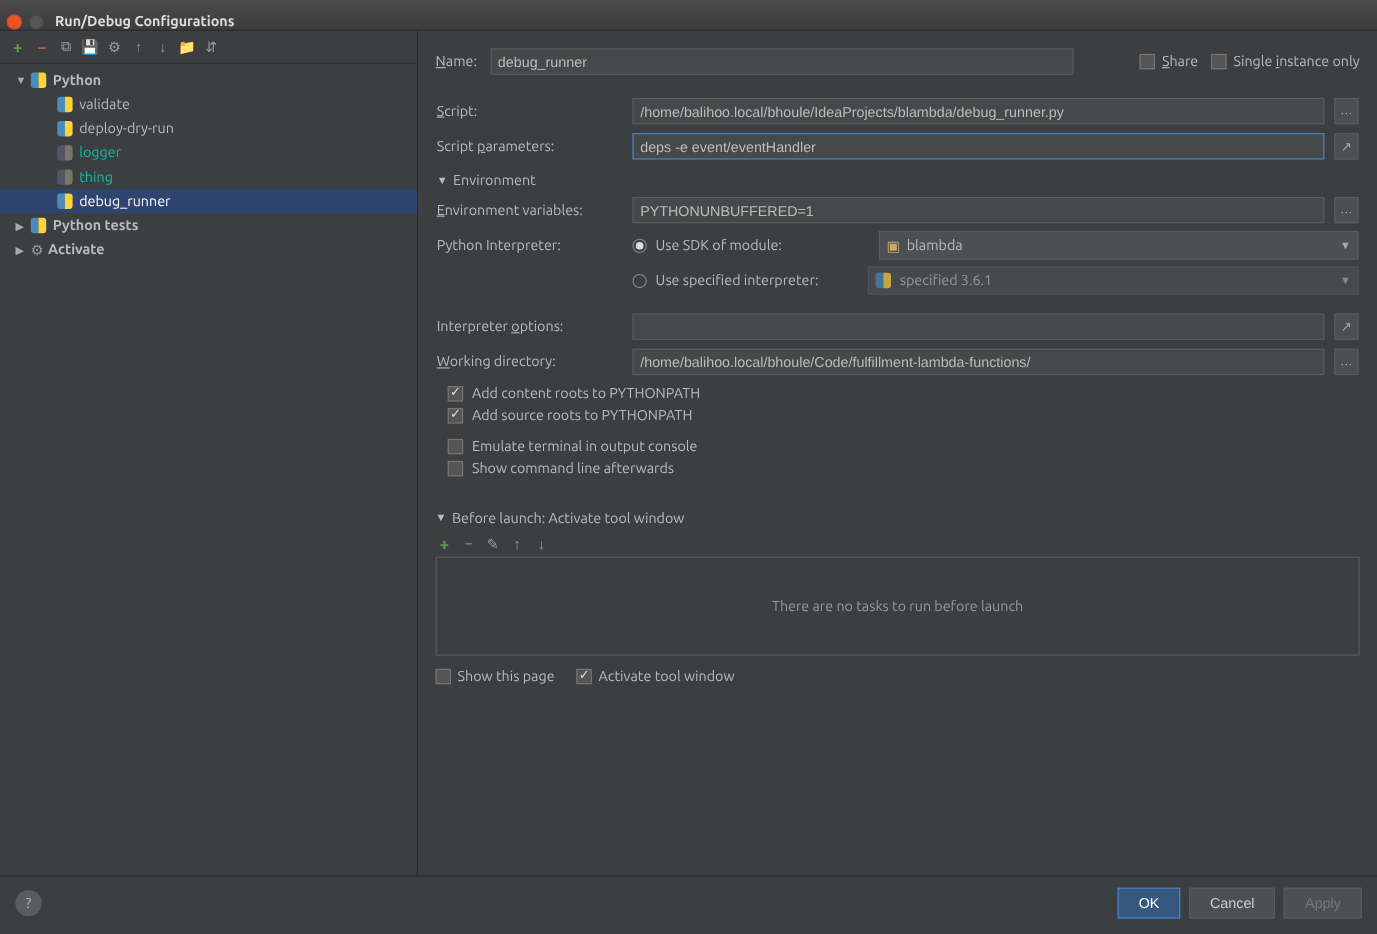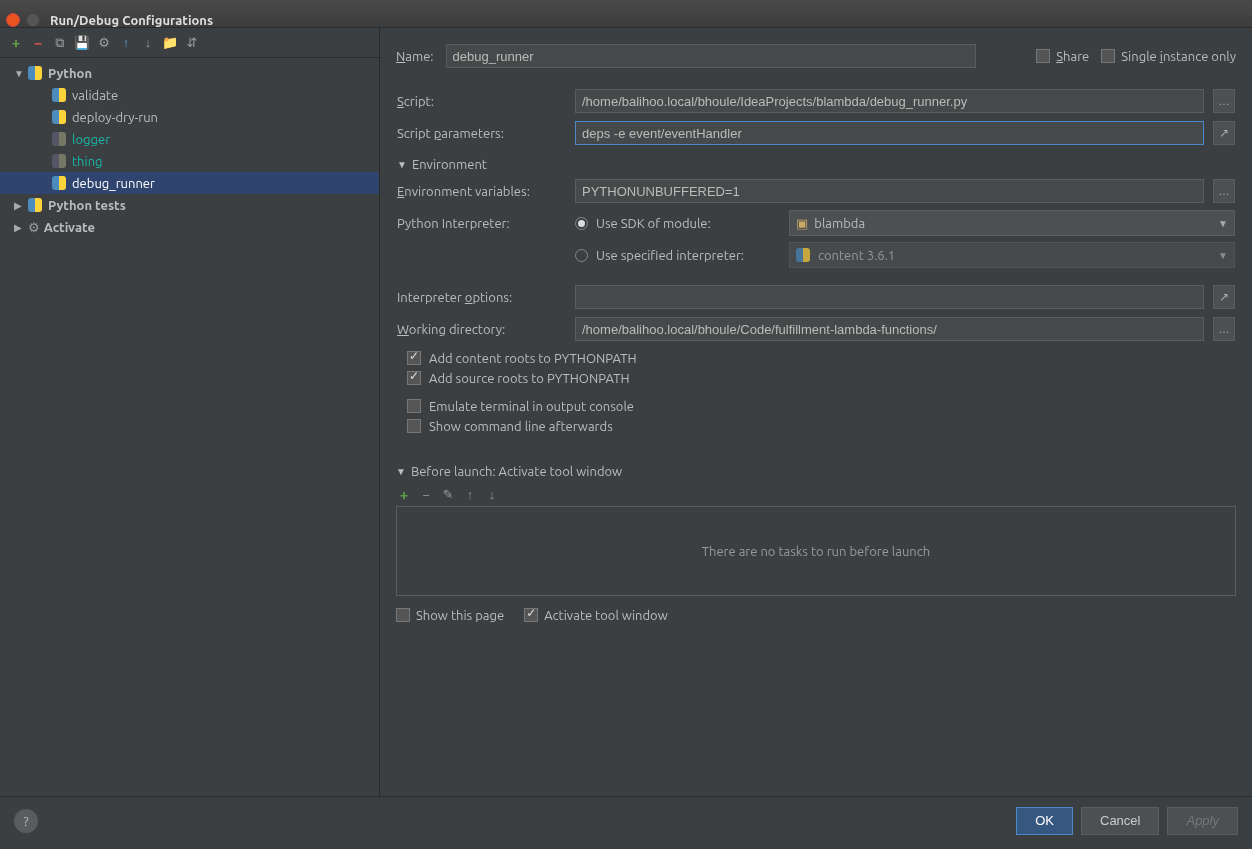--- a/index.html
+++ b/index.html
@@ -97,21 +97,21 @@
 .tasks-empty {
   border:1px solid #5a5d5e; height:90px; display:flex; align-items:center; justify-content:center; color:#999;
 }
 .bottom-opts { display:flex; gap:20px; margin-top:12px; }
 
 .footer { height:48px; border-top:1px solid #2b2b2b; display:flex; align-items:center; padding:0 14px; }
 .help-btn { width:24px; height:24px; border-radius:50%; background:#5a5d5e; color:#bbb; display:flex; align-items:center; justify-content:center; cursor:pointer; }
 .footer-btns { margin-left:auto; display:flex; gap:8px; }
 .btn { height:28px; padding:0 18px; background:#4c5052; border:1px solid #5a5d5e; color:#ccc; cursor:pointer; font-size:13px; }
 .btn.primary { background:#365880; border:1px solid #4a88c7; color:#fff; }
-.btn.dim { color:#777;font-style:italic; }
+.btn.dim { color:#777; }
 </style>
 </head>
 <body>
 
 <div class="titlebar">
   <div class="tb-close"></div>
   <div class="tb-btn"></div>
   <div class="tb-title">Run/Debug Configurations</div>
 </div>
 
@@ -207,21 +207,21 @@
       <div class="form-row">
         <div class="form-label"><span class="u">E</span>nvironment variables:</div>
         <div class="form-field">
           <input type="text" class="text-field" value="PYTHONUNBUFFERED=1" style="">
           <div class="browse-btn">…</div>
         </div>
       </div>
 
       <div class="form-row">
         <div class="form-label">Python Interpreter:</div>
-        <div class="form-field" style="gap:14px">
+        <div class="form-field" style="gap:24px">
           <label class="radio" style="width:200px">
             <input type="radio" name="interp" checked="" style="">
             <span>Us<span class="u">e</span> SDK of module:</span>
           </label>
           <div class="dropdown">
             <span class="folder-i">▣</span>
             <span>blambda</span>
             <span class="dd-arrow">▼</span>
           </div>
         </div>
@@ -229,21 +229,21 @@
 
       <div class="form-row">
         <div class="form-label"></div>
         <div class="form-field" style="gap:14px">
           <label class="radio" style="width:200px">
             <input type="radio" name="interp" style="">
             <span><span class="u">U</span>se specified interpreter:</span>
           </label>
           <div class="dropdown disabled">
             <span class="py-icon"></span>
-            <span>content 3.6.1</span>
+            <span>specified 3.6.1</span>
             <span class="dd-arrow">▼</span>
           </div>
         </div>
       </div>
 
       <div class="form-row" style="margin-top:10px">
         <div class="form-label">Interpreter <span class="u">o</span>ptions:</div>
         <div class="form-field">
           <input type="text" class="text-field" value="" style="">
           <div class="expand-btn">↗</div>

